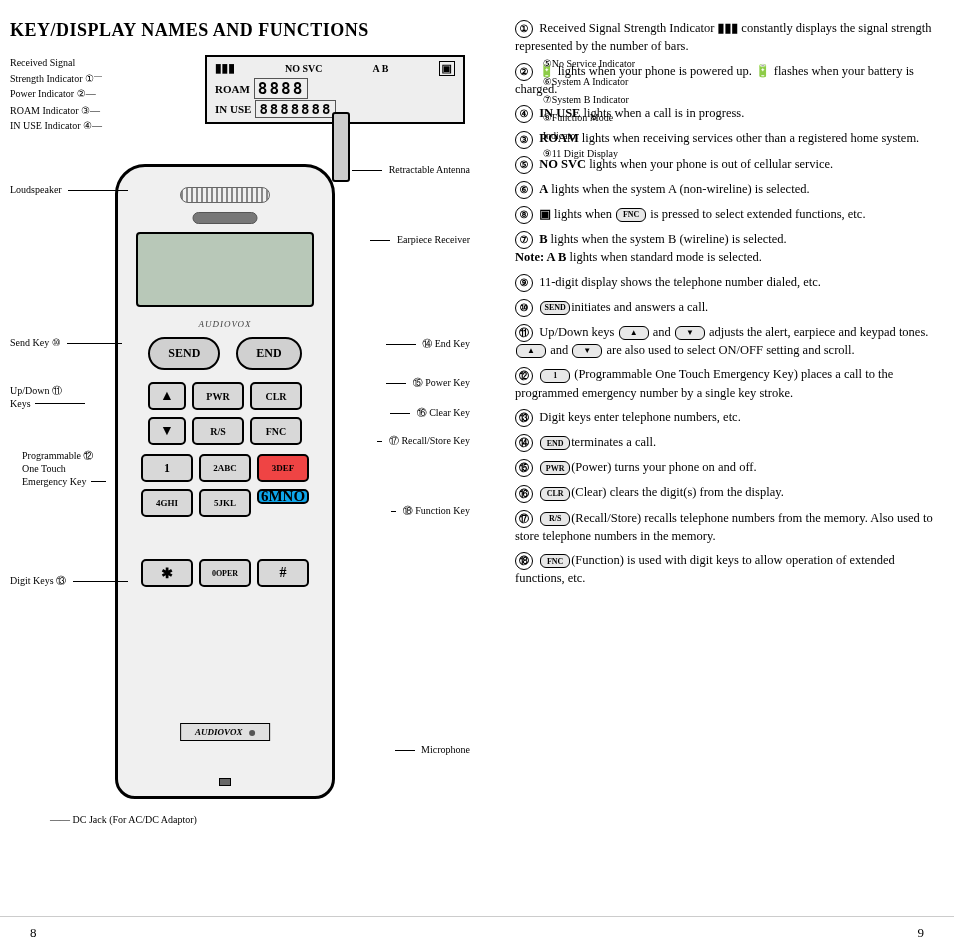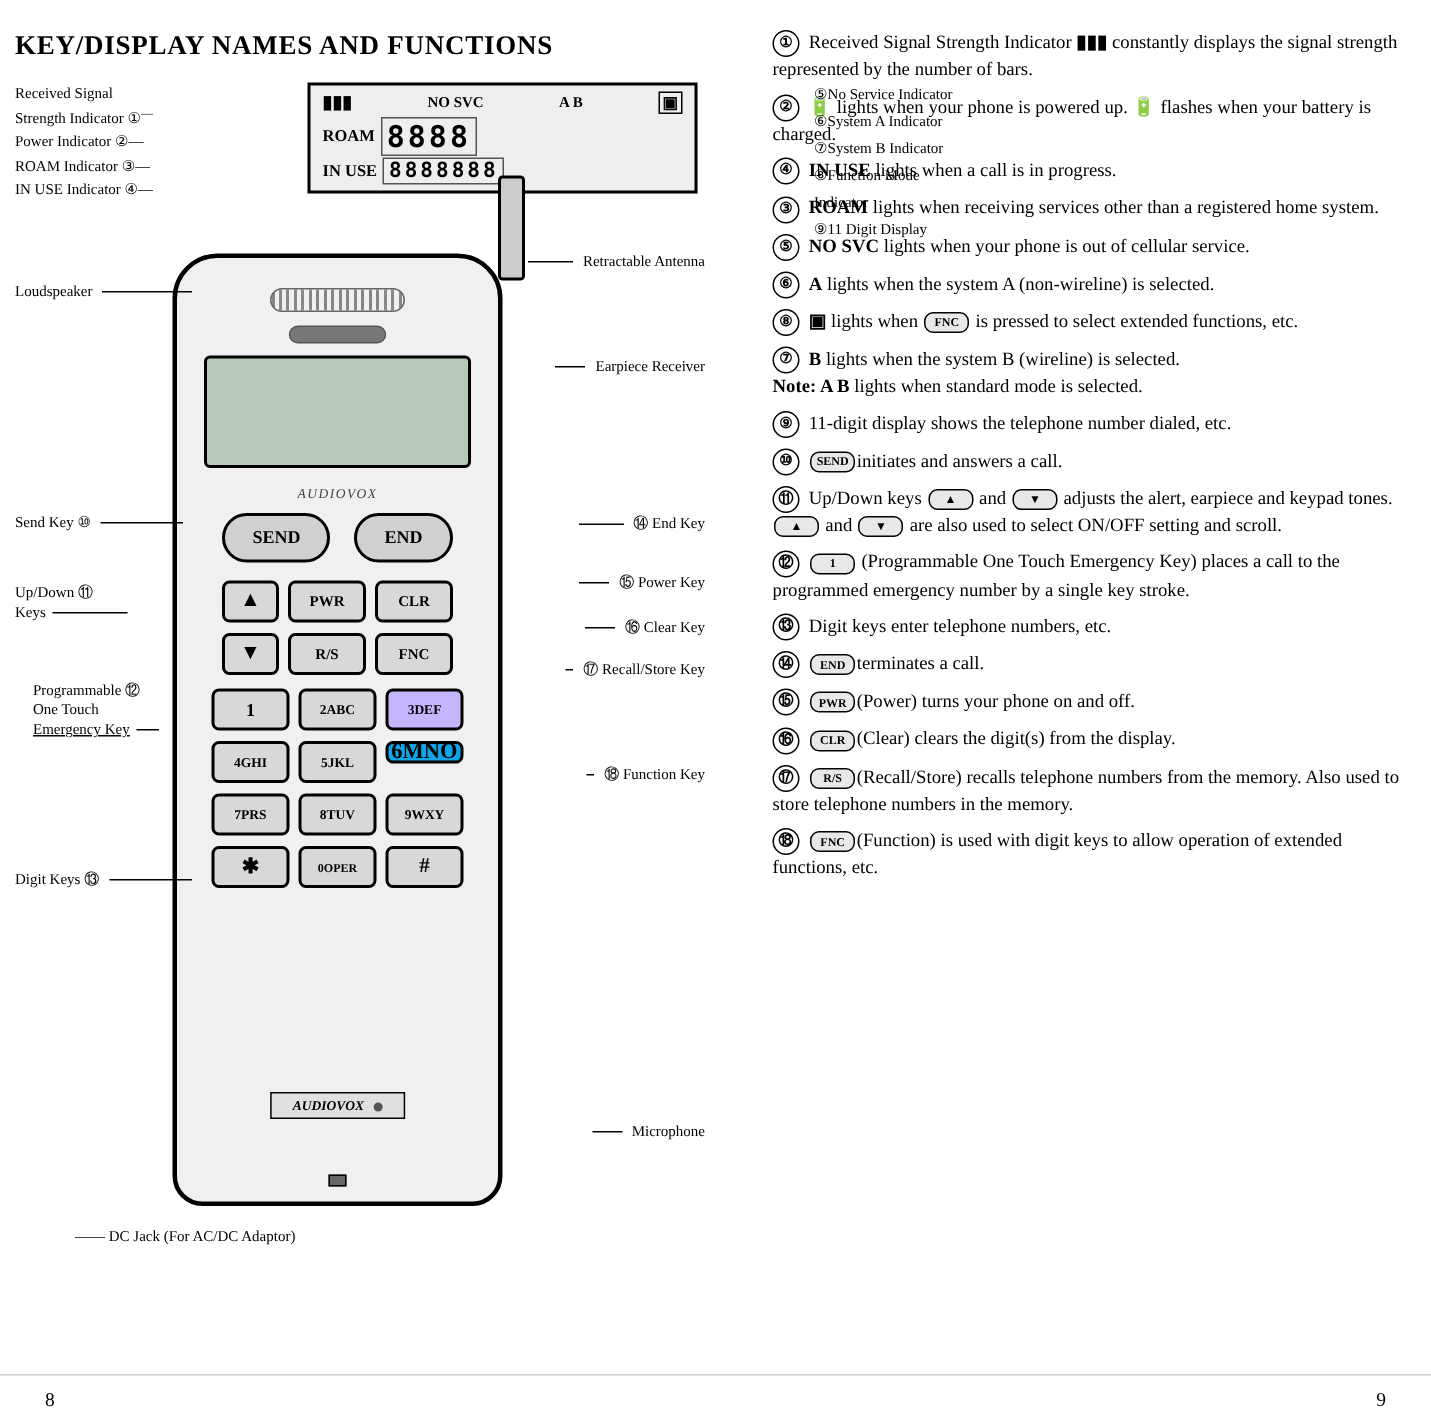--- a/index.html
+++ b/index.html
@@ -99,21 +99,21 @@
 
       <div style="border:2px solid #000; padding:4px; background:#eee;">
         <div style="display:flex; align-items:center; font-size:10px; font-weight:bold; justify-content:space-between; padding:0 4px;">
           <span style="font-size:12px;">▮▮▮</span>
           <span style="font-size:10px; font-weight:bold;">NO SVC</span>
           <span style="font-size:10px; font-weight:bold;">A B</span>
           <span style="font-size:11px; font-weight:bold; border:1px solid #000; padding:0 2px;">▣</span>
         </div>
         <div style="display:flex; align-items:center; font-size:11px; font-weight:bold; padding:0 4px; margin-top:2px;">
           <span>ROAM</span>
-          <span style="margin-left:4px; font-family:monospace; font-size:20px; letter-spacing:2px; border:1px solid #555; padding:0 3px;">8888</span>
+          <span style="margin-left:4px; font-family:monospace; font-size:16px; letter-spacing:2px; border:1px solid #555; padding:0 3px;">8888</span>
         </div>
         <div style="display:flex; align-items:center; font-size:11px; font-weight:bold; padding:0 4px; margin-top:1px;">
           <span>IN USE</span>
           <span style="margin-left:4px; font-family:monospace; font-size:14px; letter-spacing:2px; border:1px solid #555; padding:0 3px;">8888888</span>
         </div>
       </div>
 
       <div style="position:absolute; right:-170px; top:0; font-size:10px; line-height:1.8;">
         <div>⑤No Service Indicator</div>
         <div>⑥System A Indicator</div>
@@ -150,34 +150,29 @@
 
         <div style="position:absolute; top:250px; left:10px; right:10px; display:flex; justify-content:center; gap:6px;">
           <div style="width:38px; height:28px; border:2px solid #000; border-radius:5px; background:#d8d8d8; display:flex; align-items:center; justify-content:center; font-size:14px;">▼</div>
           <div style="width:52px; height:28px; border:2px solid #000; border-radius:5px; background:#d8d8d8; display:flex; align-items:center; justify-content:center; font-size:10px; font-weight:bold;">R/S</div>
           <div style="width:52px; height:28px; border:2px solid #000; border-radius:5px; background:#d8d8d8; display:flex; align-items:center; justify-content:center; font-size:10px; font-weight:bold;">FNC</div>
         </div>
 
         <div style="position:absolute; top:287px; left:10px; right:10px; display:flex; justify-content:center; gap:6px;">
           <div style="width:52px; height:28px; border:2px solid #000; border-radius:5px; background:#d8d8d8; display:flex; align-items:center; justify-content:center; font-size:12px; font-weight:bold;">1</div>
           <div style="width:52px; height:28px; border:2px solid #000; border-radius:5px; background:#d8d8d8; display:flex; align-items:center; justify-content:center; font-size:9px; font-weight:bold;">2ABC</div>
-          <div style="width:52px; height:28px; border:2px solid #000; border-radius:5px; background:#c4b5fd; display:flex; align-items:center; justify-content:center; font-size:9px; font-weight:bold;">3DEF</div>
+          <div style="width:52px; height:28px; border:2px solid #000; border-radius:5px; background:#ef4444; display:flex; align-items:center; justify-content:center; font-size:9px; font-weight:bold;">3DEF</div>
         </div>
 
         <div style="position:absolute; top:322px; left:10px; right:10px; display:flex; justify-content:center; gap:6px;">
           <div style="width:52px; height:28px; border:2px solid #000; border-radius:5px; background:#d8d8d8; display:flex; align-items:center; justify-content:center; font-size:9px; font-weight:bold;">4GHI</div>
           <div style="width:52px; height:28px; border:2px solid #000; border-radius:5px; background:#d8d8d8; display:flex; align-items:center; justify-content:center; font-size:9px; font-weight:bold;">5JKL</div>
           <div style="width:52px; height:15px; border:2px solid #000; border-radius:5px; background:#0ea5e9; display:flex; align-items:center; justify-content:center; font-size:15px; font-weight:bold;">6MNO</div>
         </div>
 
-        <div style="position:absolute; top:357px; left:10px; right:10px; display:flex; justify-content:center; gap:6px;">
-          <div style="width:52px; height:28px; border:2px solid #000; border-radius:5px; background:#d8d8d8; display:flex; align-items:center; justify-content:center; font-size:9px; font-weight:bold;">7PRS</div>
-          <div style="width:52px; height:28px; border:2px solid #000; border-radius:5px; background:#d8d8d8; display:flex; align-items:center; justify-content:center; font-size:9px; font-weight:bold;">8TUV</div>
-          <div style="width:52px; height:28px; border:2px solid #000; border-radius:5px; background:#d8d8d8; display:flex; align-items:center; justify-content:center; font-size:9px; font-weight:bold;">9WXY</div>
-        </div>
 
         <div style="position:absolute; top:392px; left:10px; right:10px; display:flex; justify-content:center; gap:6px;">
           <div style="width:52px; height:28px; border:2px solid #000; border-radius:5px; background:#d8d8d8; display:flex; align-items:center; justify-content:center; font-size:14px; font-weight:bold;">✱</div>
           <div style="width:52px; height:28px; border:2px solid #000; border-radius:5px; background:#d8d8d8; display:flex; align-items:center; justify-content:center; font-size:8px; font-weight:bold;">0OPER</div>
           <div style="width:52px; height:28px; border:2px solid #000; border-radius:5px; background:#d8d8d8; display:flex; align-items:center; justify-content:center; font-size:14px; font-weight:bold;">#</div>
         </div>
 
         <div style="position:absolute; bottom:55px; left:50%; transform:translateX(-50%); border:1px solid #000; padding:3px 14px; font-size:9px; font-style:italic; font-weight:bold; background:#e0e0e0; white-space:nowrap;">
           <span>AUDIOVOX</span>
           <span style="margin-left:4px; width:6px; height:6px; background:#555; border-radius:50%; display:inline-block; vertical-align:middle;"></span>
@@ -232,21 +227,21 @@
       </div>
 
       <div style="position:absolute; right:0; top:310px; font-size:10px;margin-top:40px;">
         <span style="display:inline-block; width:5px; height:1px; background:#000; vertical-align:middle; margin-right:4px;"></span>
         <span>⑱ Function Key</span>
       </div>
 
       <div style="position:absolute; left:12px; top:295px; font-size:10px; line-height:1.3;">
         <div>Programmable ⑫</div>
         <div>One Touch</div>
-        <div style="display:flex; align-items:center;text-decoration:underline;">Emergency Key<span style="display:inline-block; width:15px; height:1px; background:#000; vertical-align:middle; margin-left:4px;"></span></div>
+        <div style="display:flex; align-items:center;">Emergency Key<span style="display:inline-block; width:15px; height:1px; background:#000; vertical-align:middle; margin-left:4px;"></span></div>
       </div>
 
       <div style="position:absolute; left:0; top:420px; font-size:10px;">
         <span>Digit Keys ⑬</span>
         <span style="display:inline-block; width:55px; height:1px; background:#000; vertical-align:middle; margin-left:4px;"></span>
       </div>
 
       <div style="position:absolute; right:0; top:590px; font-size:10px;">
         <span style="display:inline-block; width:20px; height:1px; background:#000; vertical-align:middle; margin-right:4px;"></span>
         <span>Microphone</span>

